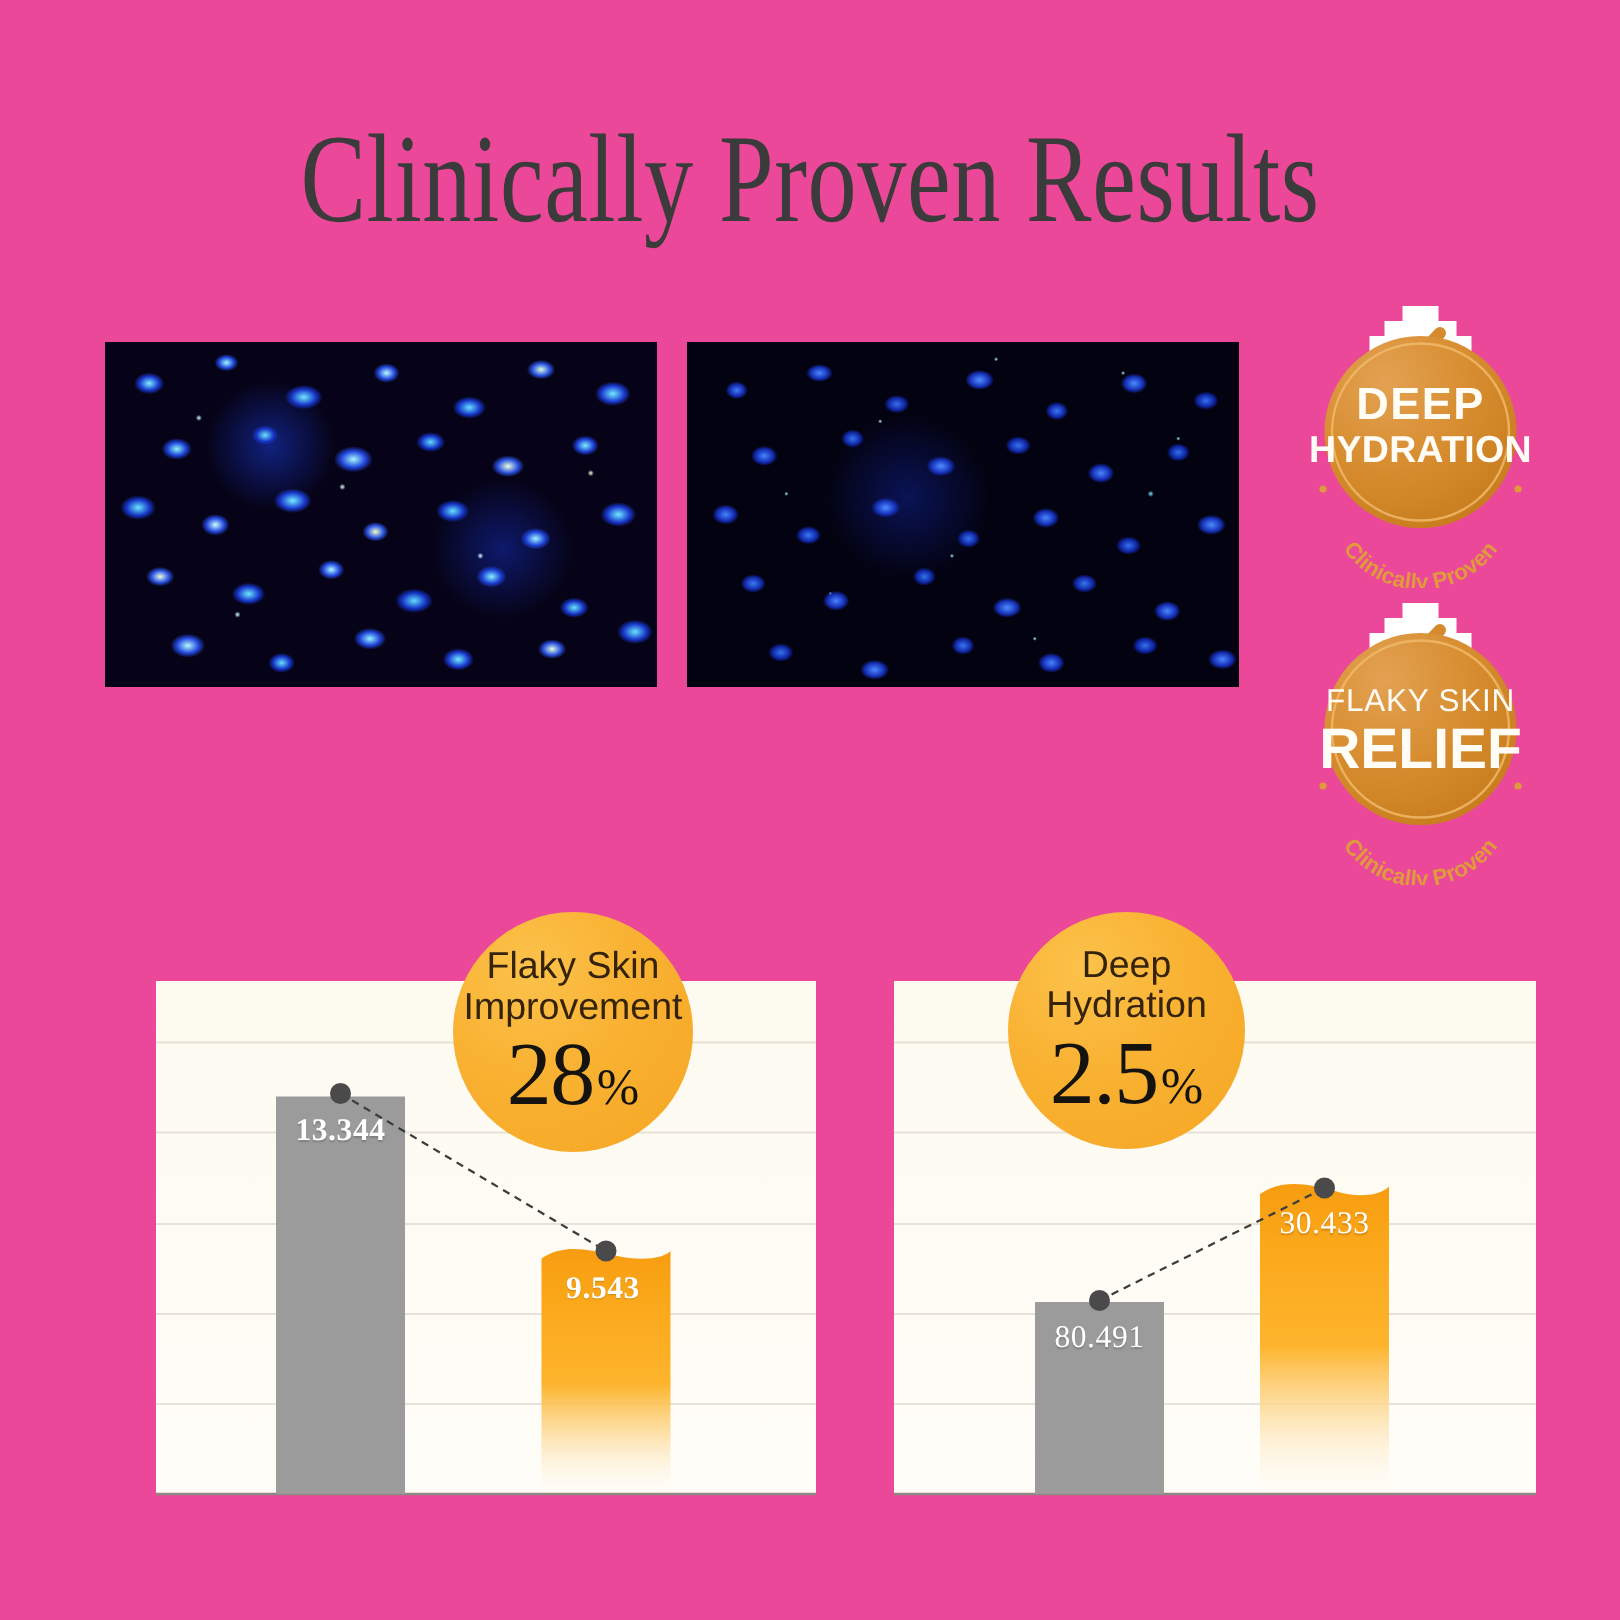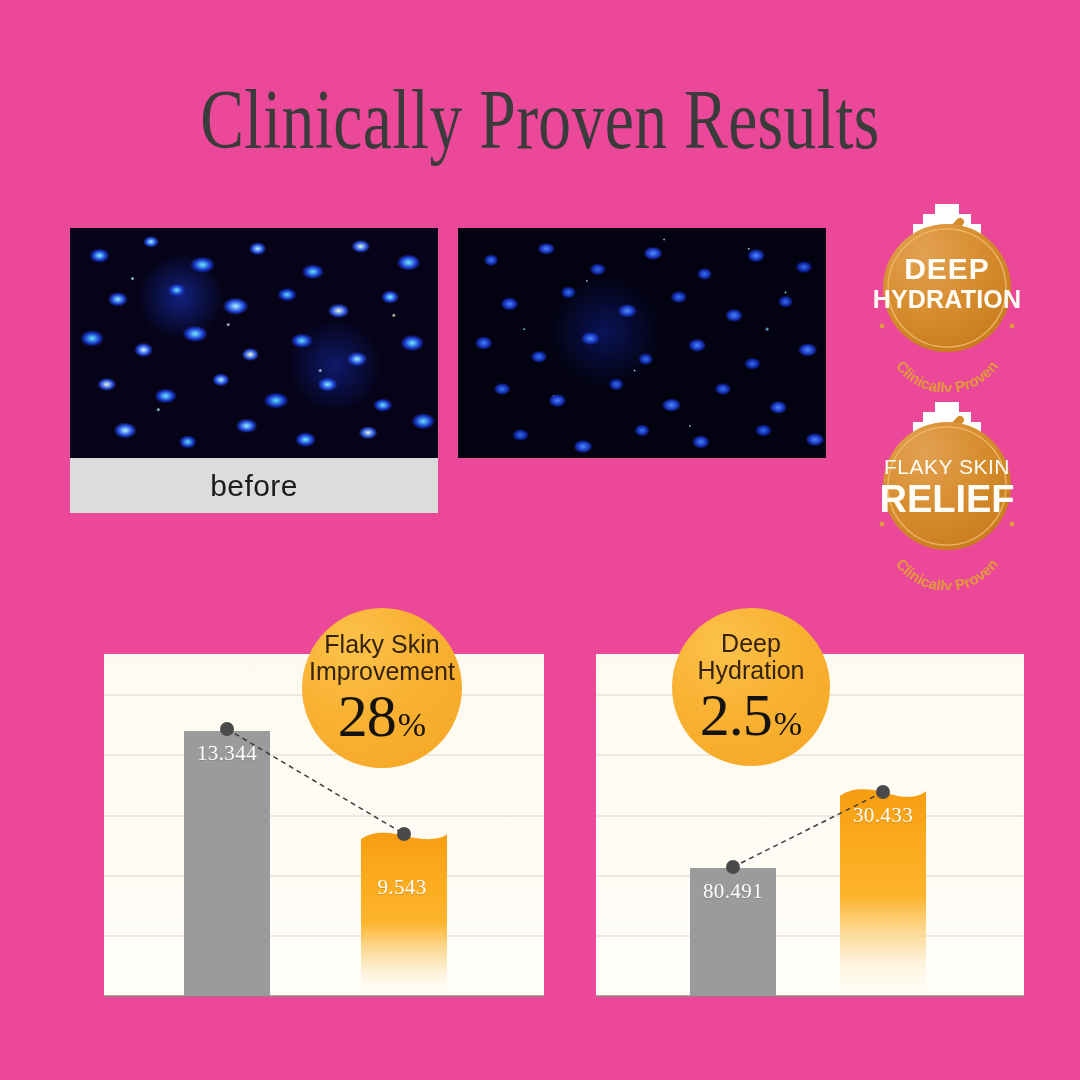--- a/index.html
+++ b/index.html
@@ -114,21 +114,21 @@
       radial-gradient(circle 70px at 40% 45%, rgba(18,40,170,.45) 0%, rgba(3,2,16,0) 80%);
   }
 
   
   .seal{position:absolute;width:158px;height:190px;}
   .seal.s1{left:868px;top:202px;}
   .seal.s2{left:868px;top:400px;}
 
   
   .chart{position:absolute;top:596px;height:460px;}
-  .chart.c-left{left:58px;width:500px;}
+  .chart.c-left{left:58px;width:500px;font-weight:bold;}
   .chart.c-right{left:538px;width:500px;}
 
   .circ-badge{position:absolute;border-radius:50%;
     background:radial-gradient(circle at 32% 24%, #fcc24b 0%, #f9b233 42%, #f6a623 100%);
     display:flex;flex-direction:column;align-items:center;justify-content:center;
     z-index:6;}
   .cb-line{font-size:25px;line-height:27px;color:#35230c;font-weight:400;
     font-family:"Liberation Sans",sans-serif;text-align:center;}
   .cb-pct{font-family:"Liberation Serif",serif;color:#15130f;line-height:.92;
     display:flex;align-items:baseline;margin-top:4px;}
@@ -146,21 +146,20 @@
 <body>
 
 <div class="stage">
 
   <div class="page-title">Clinically Proven Results</div>
 
   <div class="micro-wrap left">
     <div class="micro-img">
       <div class="speckle field-before"></div>
     </div>
-    <div class="micro-caption">before</div>
   </div>
 
   <div class="micro-wrap right">
     <div class="micro-img">
       <div class="speckle field-after"></div>
     </div>
   </div>
 
   <div class="seal s1">
     <svg width="158" height="190" viewBox="0 0 158 190">
@@ -261,21 +260,21 @@
     
     
     
     
     
     
     
 
     
     <div class="bar-val" style="left:126px;top:145px;width:86px;">13.344</div>
-    <div class="bar-val" style="left:303px;top:250px;width:82px;margin-top:29px;">9.543</div>
+    <div class="bar-val" style="left:303px;top:250px;width:82px;">9.543</div>
 
     
     
     
   </div>
 
   <div class="circ-badge badge-l">
     <div class="cb-line">Flaky Skin</div>
     <div class="cb-line">Improvement</div>
     <div class="cb-pct">

